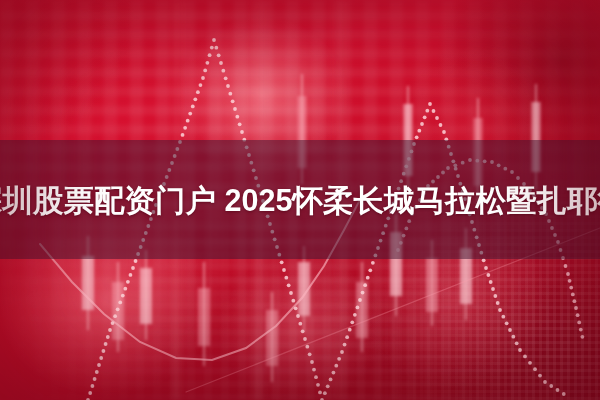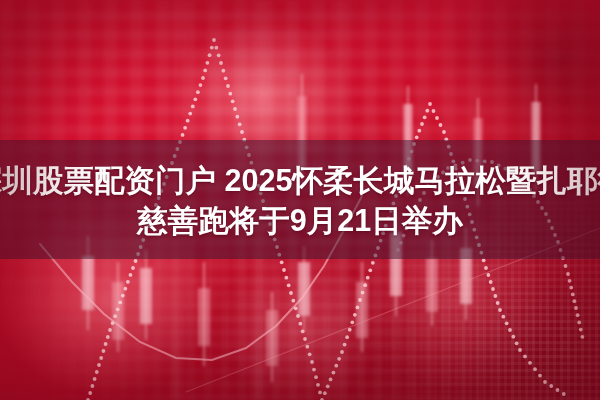--- a/index.html
+++ b/index.html
@@ -385,17 +385,16 @@
         <circle cx="582.4" cy="336.8" r="1.9" fill="#ffc9d2" opacity="0.82"></circle>
       </g>
   </svg>
 
   <div class="layer" id="streaks"></div>
 
   <div id="band"></div>
 
   <div id="headline">
     <div class="hl" id="line1">深圳股票配资门户 2025怀柔长城马拉松暨扎耶德</div>
-    <div class="hl" id="line2">慈善跑将于9月21日举办</div>
   </div>
 
   <div class="layer" id="vignette"></div>
 </div>
 
 </body></html>

